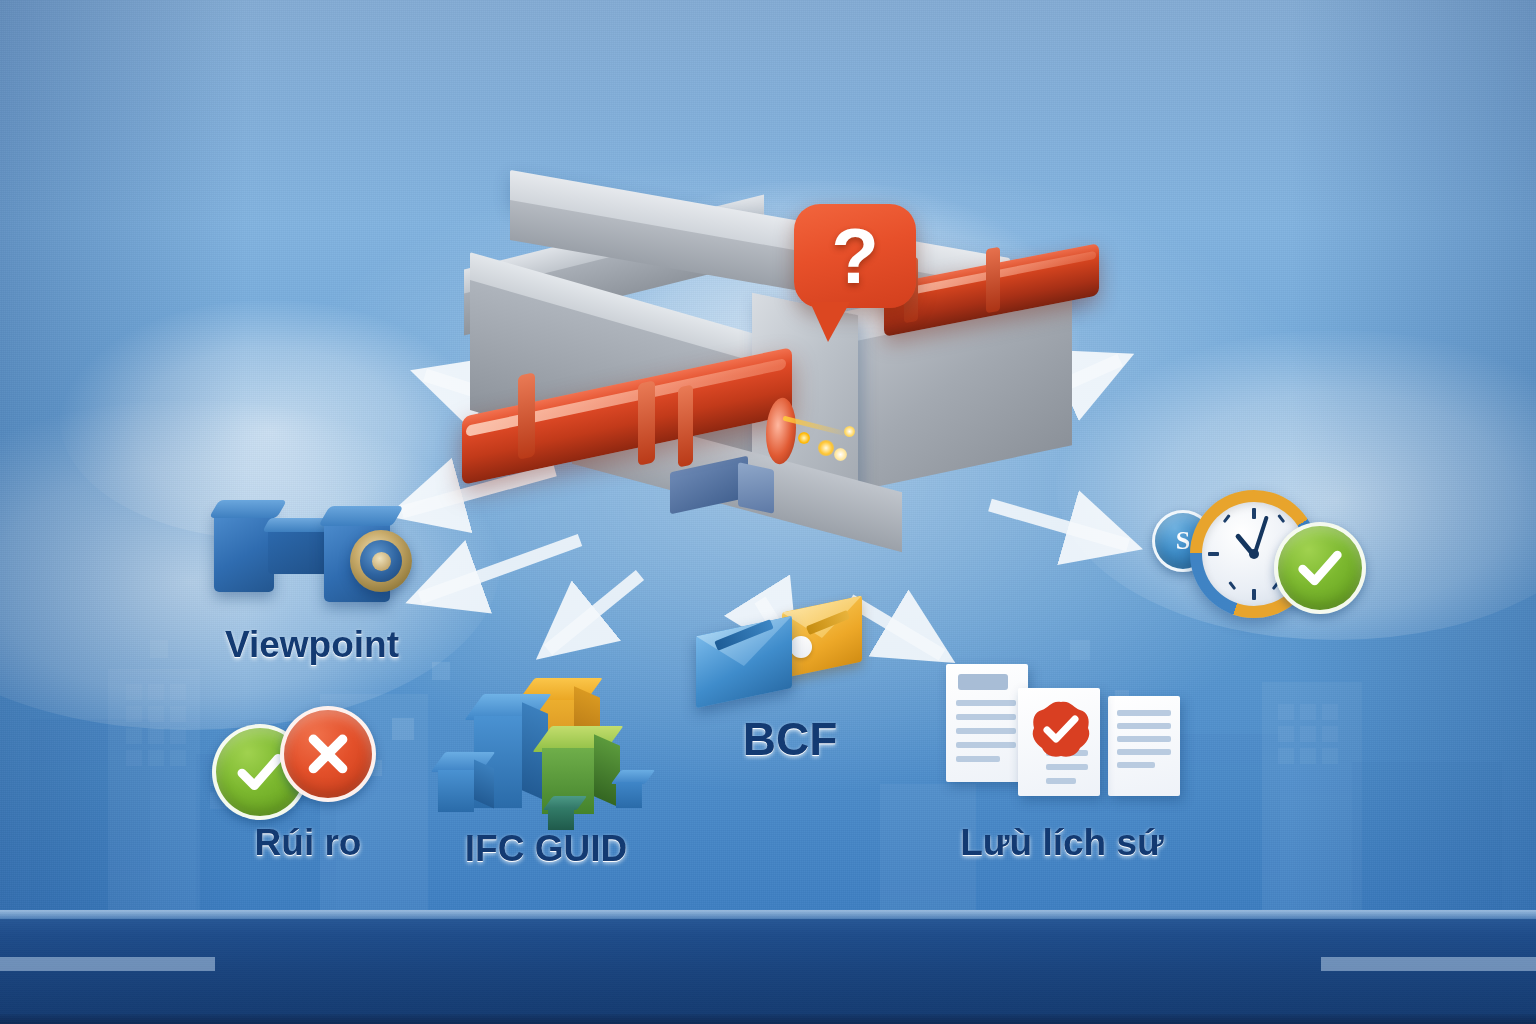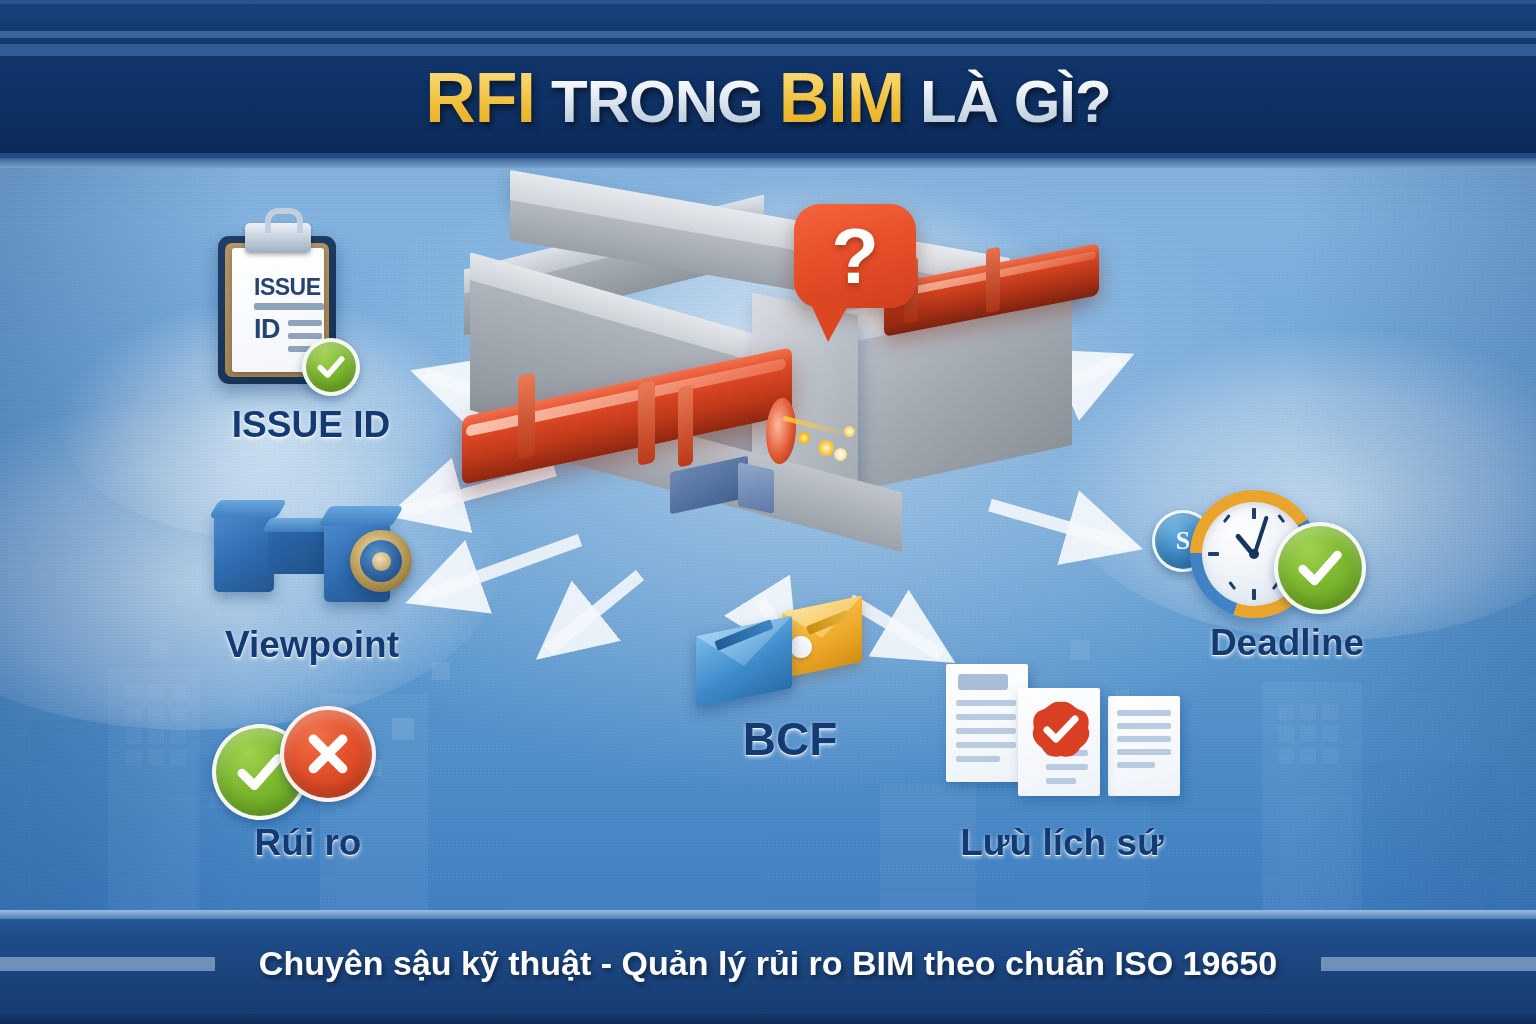--- a/index.html
+++ b/index.html
@@ -378,42 +378,20 @@
         background:radial-gradient(circle,#ffffff 0%,#ffe59a 60%,rgba(255,229,154,0) 100%);"></div>
     <div style="position:absolute; left:330px; top:238px; width:70px; height:5px; border-radius:3px;
         background:linear-gradient(90deg, rgba(255,200,60,.95), rgba(255,160,20,0)); transform:rotate(14deg);"></div>
 
     <div class="bubble" style="left:342px; top:18px; width:122px; height:104px;">
       <span class="qmark">?</span>
     </div>
     <div class="bubble-tail" style="left:358px; top:116px;"></div>
   </div>
 
-  <div class="node" style="left:196px; top:212px; width:230px; height:240px;">
-    <div class="node-art" style="left:22px; top:24px;">
-      <div class="cb-body">
-        <div class="cb-inner"></div>
-        <div class="cb-paper">
-          <div class="cb-txt1">ISSUE</div>
-          <div class="cb-rule" style="left:22px; top:55px; width:70px; height:7px;"></div>
-          <div class="cb-txt2">ID</div>
-          <div class="cb-rule" style="left:56px; top:72px; width:34px; height:6px;"></div>
-          <div class="cb-rule" style="left:56px; top:85px; width:34px; height:6px;"></div>
-          <div class="cb-rule" style="left:56px; top:98px; width:34px; height:6px;"></div>
-        </div>
-        <div class="cb-clip"></div>
-      </div>
-      <div class="badge green" style="left:84px; top:102px; width:58px; height:58px;">
-        <svg class="ck" width="32" height="32" viewBox="0 0 24 24">
-            <path d="M4 12.5 L9.5 18 L20 6" stroke="#fff" stroke-width="4.2" fill="none" stroke-linecap="round" stroke-linejoin="round"></path>
-          </svg>
-      </div>
-    </div>
-    <div class="node-label" style="top:192px;">ISSUE ID</div>
-  </div>
 
   <div class="node" style="left:198px; top:694px; width:220px; height:185px;">
     <div class="node-art" style="left:10px; top:4px;">
       <div class="badge green" style="left:4px; top:26px; width:96px; height:96px;">
         <svg class="ck" width="54" height="54" viewBox="0 0 24 24">
             <path d="M4 12.5 L9.5 18 L20 6" stroke="#fff" stroke-width="4" fill="none" stroke-linecap="round" stroke-linejoin="round"></path>
           </svg>
       </div>
       <div class="badge red" style="left:72px; top:8px; width:96px; height:96px;">
         <svg class="ck" width="50" height="50" viewBox="0 0 24 24">
@@ -445,20 +423,63 @@
            background:radial-gradient(circle at 42% 36%, #f0e0b4 0%, #c8ab6b 38%, #9c8344 70%, #6d5a2b 100%);
            box-shadow:0 5px 12px rgba(10,45,95,.4);"></div>
       <div style="position:absolute; left:154px; top:50px; width:42px; height:42px; border-radius:50%;
            background:radial-gradient(circle at 40% 34%, #5b94cd 0%, #2e639f 55%, #1b4374 100%);"></div>
       <div style="position:absolute; left:166px; top:62px; width:19px; height:19px; border-radius:50%;
            background:radial-gradient(circle at 40% 34%, #efe2bc 0%, #c6ab72 70%, #9a8148 100%);"></div>
     </div>
     <div class="node-label" style="top:142px;">Viewpoint</div>
   </div>
 
+  <div class="node" style="left:426px; top:656px; width:240px; height:225px;">
+    <div class="node-art" style="left:4px; top:4px; width:230px; height:170px;">
+
+      <div style="position:absolute; left:96px; top:18px; width:68px; height:24px;
+           background:linear-gradient(180deg,#fbc64a,#e9a420); transform:skewX(-36deg) skewY(0deg); border-radius:2px;"></div>
+      <div style="position:absolute; left:96px; top:40px; width:48px; height:74px;
+           background:linear-gradient(180deg,#ecae2e,#c9851a);"></div>
+      <div style="position:absolute; left:144px; top:32px; width:26px; height:70px;
+           background:linear-gradient(180deg,#d99921,#a96c12); transform:skewY(24deg);"></div>
+
+      <div style="position:absolute; left:44px; top:34px; width:68px; height:26px;
+           background:linear-gradient(180deg,#6fb2e6,#3f86c8); transform:skewX(-36deg); border-radius:2px;"></div>
+      <div style="position:absolute; left:44px; top:56px; width:48px; height:92px;
+           background:linear-gradient(180deg,#4a92d2,#2a6ba9);"></div>
+      <div style="position:absolute; left:92px; top:48px; width:26px; height:88px;
+           background:linear-gradient(180deg,#3b7fbd,#225b94); transform:skewY(24deg);"></div>
+
+      <div style="position:absolute; left:112px; top:66px; width:72px; height:26px;
+           background:linear-gradient(180deg,#c3dd6d,#8fbf45); transform:skewX(-36deg); border-radius:2px;"></div>
+      <div style="position:absolute; left:112px; top:88px; width:52px; height:66px;
+           background:linear-gradient(180deg,#6fae4a,#44832c);"></div>
+      <div style="position:absolute; left:164px; top:80px; width:26px; height:62px;
+           background:linear-gradient(180deg,#5b9a3c,#346622); transform:skewY(24deg);"></div>
+
+      <div style="position:absolute; left:8px; top:92px; width:50px; height:20px;
+           background:linear-gradient(180deg,#6aadE3,#3e83c5); transform:skewX(-36deg); border-radius:2px;"></div>
+      <div style="position:absolute; left:8px; top:110px; width:36px; height:42px;
+           background:linear-gradient(180deg,#4a92d2,#2a6ba9);"></div>
+      <div style="position:absolute; left:44px; top:104px; width:20px; height:40px;
+           background:linear-gradient(180deg,#3b7fbd,#225b94); transform:skewY(24deg);"></div>
+
+      <div style="position:absolute; left:118px; top:136px; width:34px; height:14px;
+           background:linear-gradient(180deg,#4c9a86,#2f7464); transform:skewX(-36deg); border-radius:2px;"></div>
+      <div style="position:absolute; left:118px; top:148px; width:26px; height:22px;
+           background:linear-gradient(180deg,#327b68,#1f5a4b);"></div>
+
+      <div style="position:absolute; left:186px; top:110px; width:34px; height:14px;
+           background:linear-gradient(180deg,#6aadE3,#3e83c5); transform:skewX(-36deg); border-radius:2px;"></div>
+      <div style="position:absolute; left:186px; top:122px; width:26px; height:26px;
+           background:linear-gradient(180deg,#3f86c8,#2a6ba9);"></div>
+    </div>
+    <div class="node-label" style="top:172px;">IFC GUID</div>
+  </div>
 
   <div class="node" style="left:912px; top:644px; width:300px; height:240px;">
     <div class="node-art" style="left:8px; top:4px; width:290px; height:190px;">
 
       <div class="doc" style="left:26px; top:16px; width:82px; height:118px; border-radius:2px;">
         <div class="doc-hdr" style="left:12px; top:10px; width:50px; height:16px;"></div>
         <div class="doc-line" style="left:10px; top:36px; width:60px; height:6px;"></div>
         <div class="doc-line" style="left:10px; top:50px; width:60px; height:6px;"></div>
         <div class="doc-line" style="left:10px; top:64px; width:60px; height:6px;"></div>
         <div class="doc-line" style="left:10px; top:78px; width:60px; height:6px;"></div>
@@ -536,35 +557,23 @@
         <div class="hand" style="left:50px; top:26px; width:5px; height:28px; transform:rotate(-40deg);"></div>
         <div class="hand" style="left:50px; top:12px; width:4px; height:42px; transform:rotate(18deg);"></div>
         <div style="position:absolute; left:47px; top:47px; width:10px; height:10px; border-radius:50%; background:#15365f;"></div>
       </div>
       <div class="badge green" style="left:122px; top:38px; width:92px; height:92px;">
         <svg class="ck" width="52" height="52" viewBox="0 0 24 24">
             <path d="M4 12.5 L9.5 18 L20 6" stroke="#fff" stroke-width="4" fill="none" stroke-linecap="round" stroke-linejoin="round"></path>
           </svg>
       </div>
     </div>
-    <div class="node-label" style="top:138px;">Deadline</div>
-  </div>
-
-  <div class="header-band">
-    <div class="hb-stripe s3"></div>
-    <div class="hb-stripe s1"></div>
-    <div class="hb-stripe s2"></div>
-    <div class="hb-stripe bt2"></div>
-    <div class="hb-stripe bt"></div>
-    <div class="title">
-      <span class="t-gold">RFI</span><span class="gap"></span><span class="t-silver">TRONG</span><span class="gap"></span><span class="t-gold">BIM</span><span class="gap"></span><span class="t-silver">LÀ GÌ?</span>
-    </div>
-  </div>
+  </div>
+
 
   <div class="footer-band">
     <div class="fb-top"></div>
     <div class="fb-dash l"></div>
     <div class="fb-dash r"></div>
-    <div class="footer-text">Chuyên sậu kỹ thuật - Quản lý rủi ro BIM theo chuẩn ISO 19650</div>
     <div class="fb-bot"></div>
   </div>
 
 </div>
 
 </body></html>

